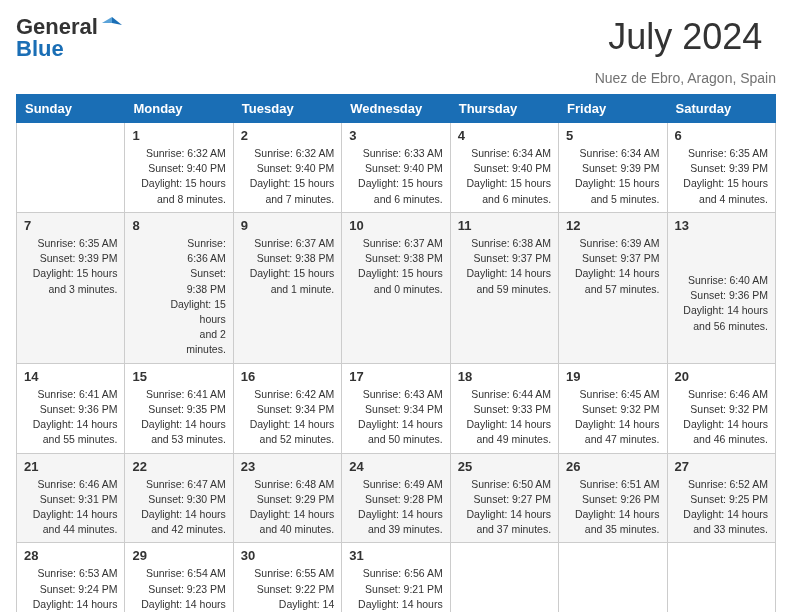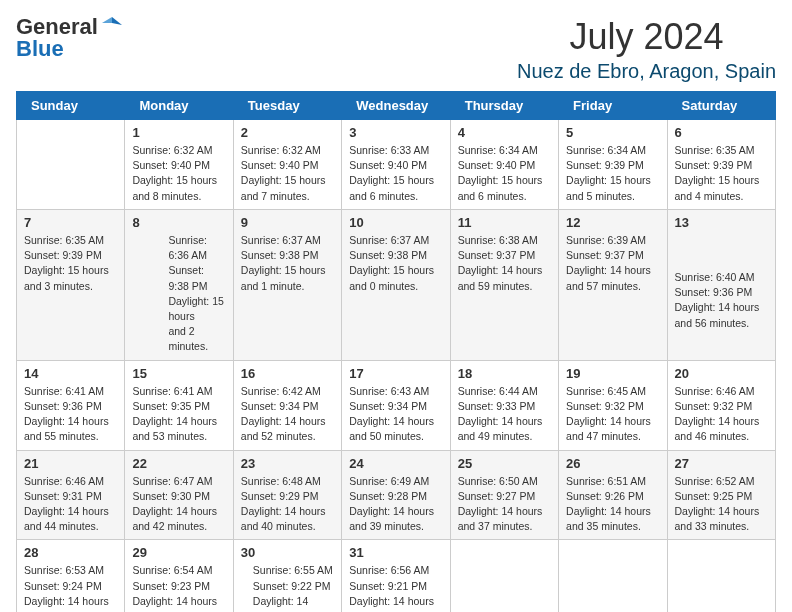--- a/index.html
+++ b/index.html
@@ -35,34 +35,34 @@
     }
     .title-block {
       text-align: center;
     }
     .month-year {
       font-size: 36px;
       color: #333;
       font-weight: normal;
     }
     .location {
-      font-size: 20px;
-      color: #0c4a6e;
-      margin-top: 2px;
+      font-size: 14px;
+      color: #737373;
+      margin-top: 12px;
     }
     table {
       width: 100%;
       border-collapse: collapse;
       font-size: 11px;
     }
     thead tr th {
       background-color: #1a6eb5;
       color: #fff;
       text-align: left;
-      padding: 6px 14px;
+      padding: 6px 8px;
       font-size: 13px;
       font-weight: bold;
       border: 1px solid #1a6eb5;
     }
     tbody tr td {
       border: 1px solid #ccc;
       padding: 5px 7px;
       vertical-align: top;
       width: calc(100% / 7);
       min-height: 80px;
@@ -75,20 +75,21 @@
       font-weight: bold;
       font-size: 13px;
       color: #333;
       margin-bottom: 3px;
       display: block;
     }
     .day-info {
       color: #333;
       font-size: 10.5px;
       line-height: 1.45;
+      text-align: right;
     }
     .empty-cell {
       background: #fff !important;
     }
   </style>
 </head>
 <body>
 
 <div class="header">
   <div class="logo">

